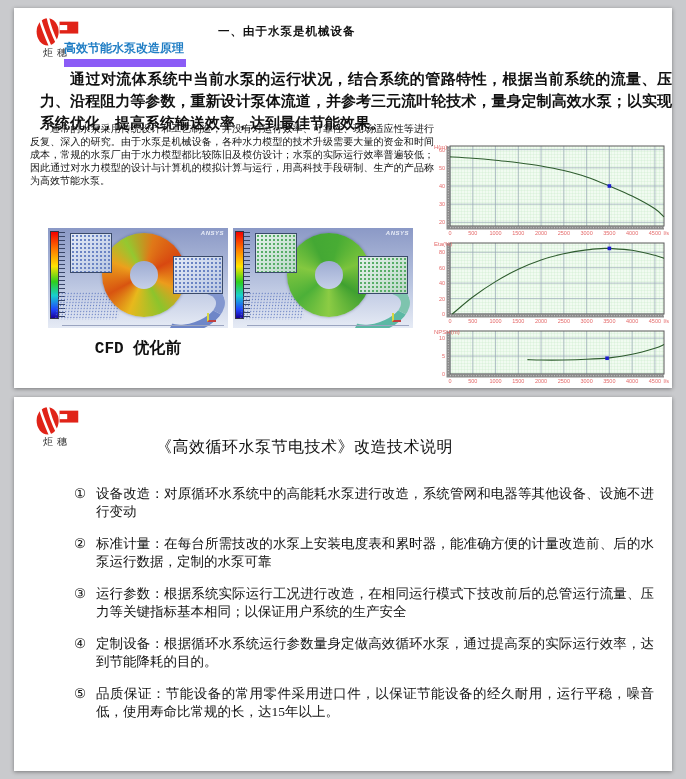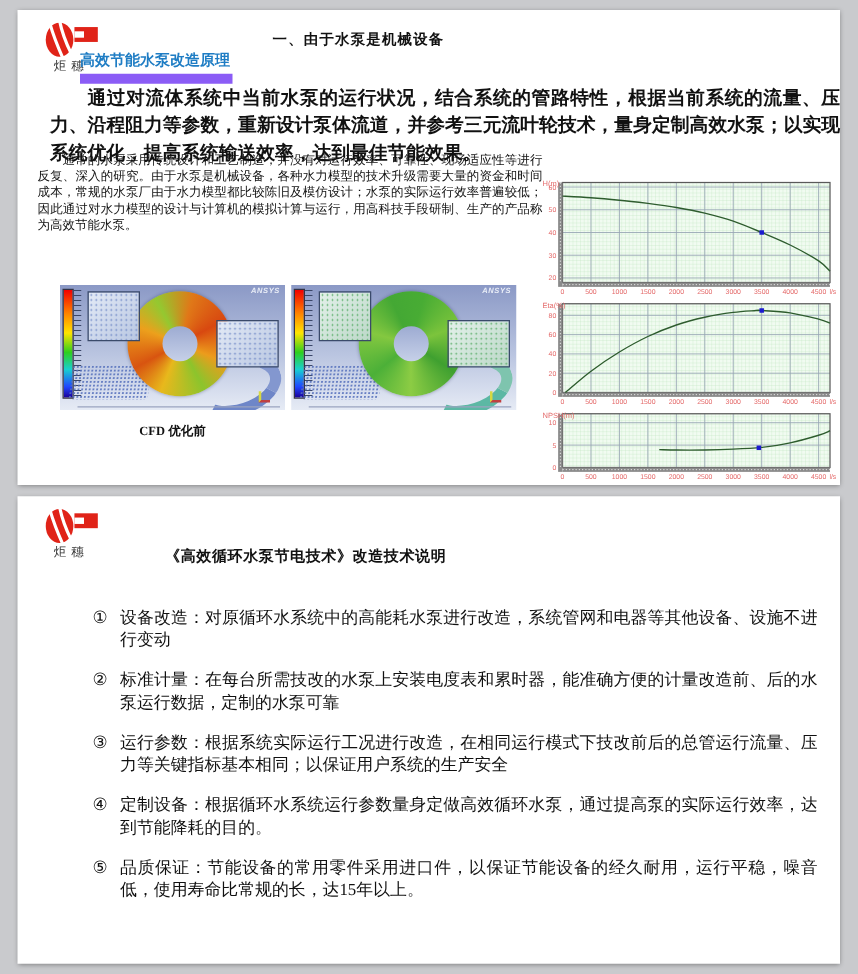--- a/index.html
+++ b/index.html
@@ -39,31 +39,31 @@
        background-image:radial-gradient(circle,#5570bc 30%,transparent 34%);background-size:3px 3px}
   .cfd-inset{position:absolute;border:1px solid #3a4a6a;background:linear-gradient(135deg,#e3eaf6,#b9c7e2);
        background-image:radial-gradient(circle,#6a84c4 25%,transparent 30%),linear-gradient(135deg,#e3eaf6,#b9c7e2);background-size:4px 4px,100% 100%}
   .inset-green{background-image:radial-gradient(circle,#58ad68 25%,transparent 30%),linear-gradient(135deg,#e3f0ea,#bcd8c8);background-size:4px 4px,100% 100%}
   .inset-tl{left:22px;top:5px;width:42px;height:40px}
   .inset-rm{right:5px;top:28px;width:50px;height:38px}
   .cfd-brand{position:absolute;right:4px;top:2px;font-size:6px;font-weight:bold;font-style:italic;color:#e9edf7;letter-spacing:.5px}
   .cfd-triad{position:absolute;right:12px;bottom:6px;width:9px;height:9px;border-left:2px solid #d8d840;border-bottom:2px solid #c04040}
   .cfd-ruler{position:absolute;left:14px;right:4px;bottom:2px;border-top:1px solid #9aa4c0}
 
-  .cfd-caption{position:absolute;top:330px;width:180px;text-align:center;font-size:10px;font-weight:bold;font-family:Liberation Serif, serif}
+  .cfd-caption{position:absolute;top:330px;width:180px;text-align:center;font-size:16px;font-weight:bold;font-family:Liberation Mono, monospace}
   #caption-before{left:34px}
   #caption-after{left:219px}
   .footer-note{position:absolute;left:14px;top:356px;font-size:10px;font-weight:600;color:#222}
 
   
   #charts{position:absolute;left:420px;top:134px;width:236px}
   #charts svg{display:block}
 
   
-  #slide2 .page-title2{position:absolute;left:118px;top:40px;font-size:12px;font-weight:bold;letter-spacing:.5px}
+  #slide2 .page-title2{position:absolute;left:142px;top:40px;font-size:16px;font-weight:normal;letter-spacing:.5px}
   .items{position:absolute;left:60px;top:88px;width:580px;display:flex;flex-direction:column;gap:14px;
        font-family:"Liberation Serif",serif;font-size:13.5px;line-height:18px}
   .item{display:flex}
   .item-num{width:22px;flex:0 0 22px}
   .item-text{flex:1;text-align:justify}
 </style>
 </head>
 <body>
 
 <div class="slide" id="slide1">

